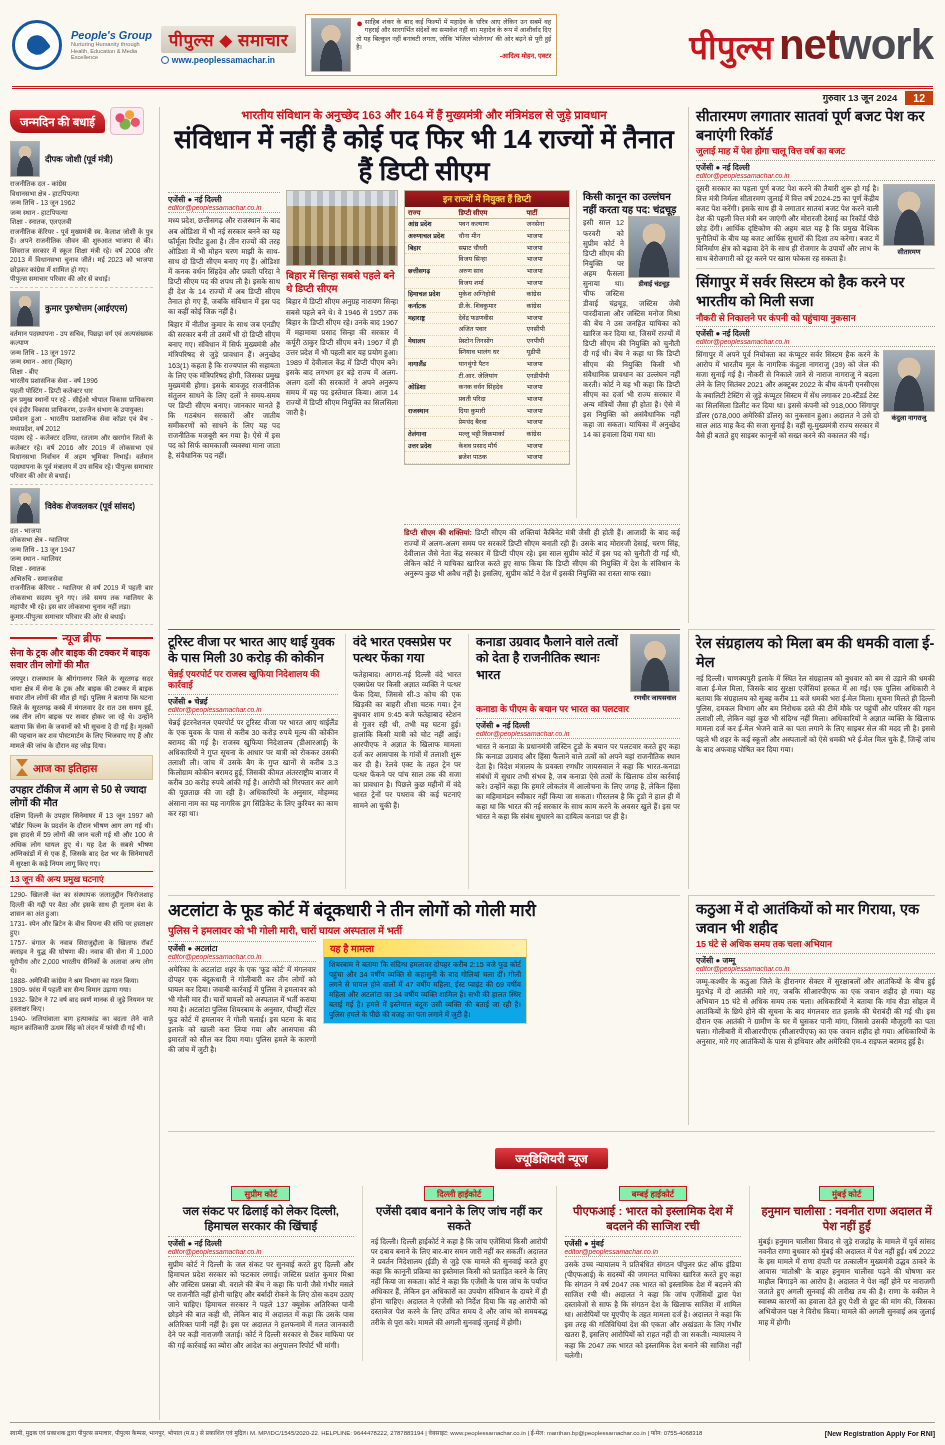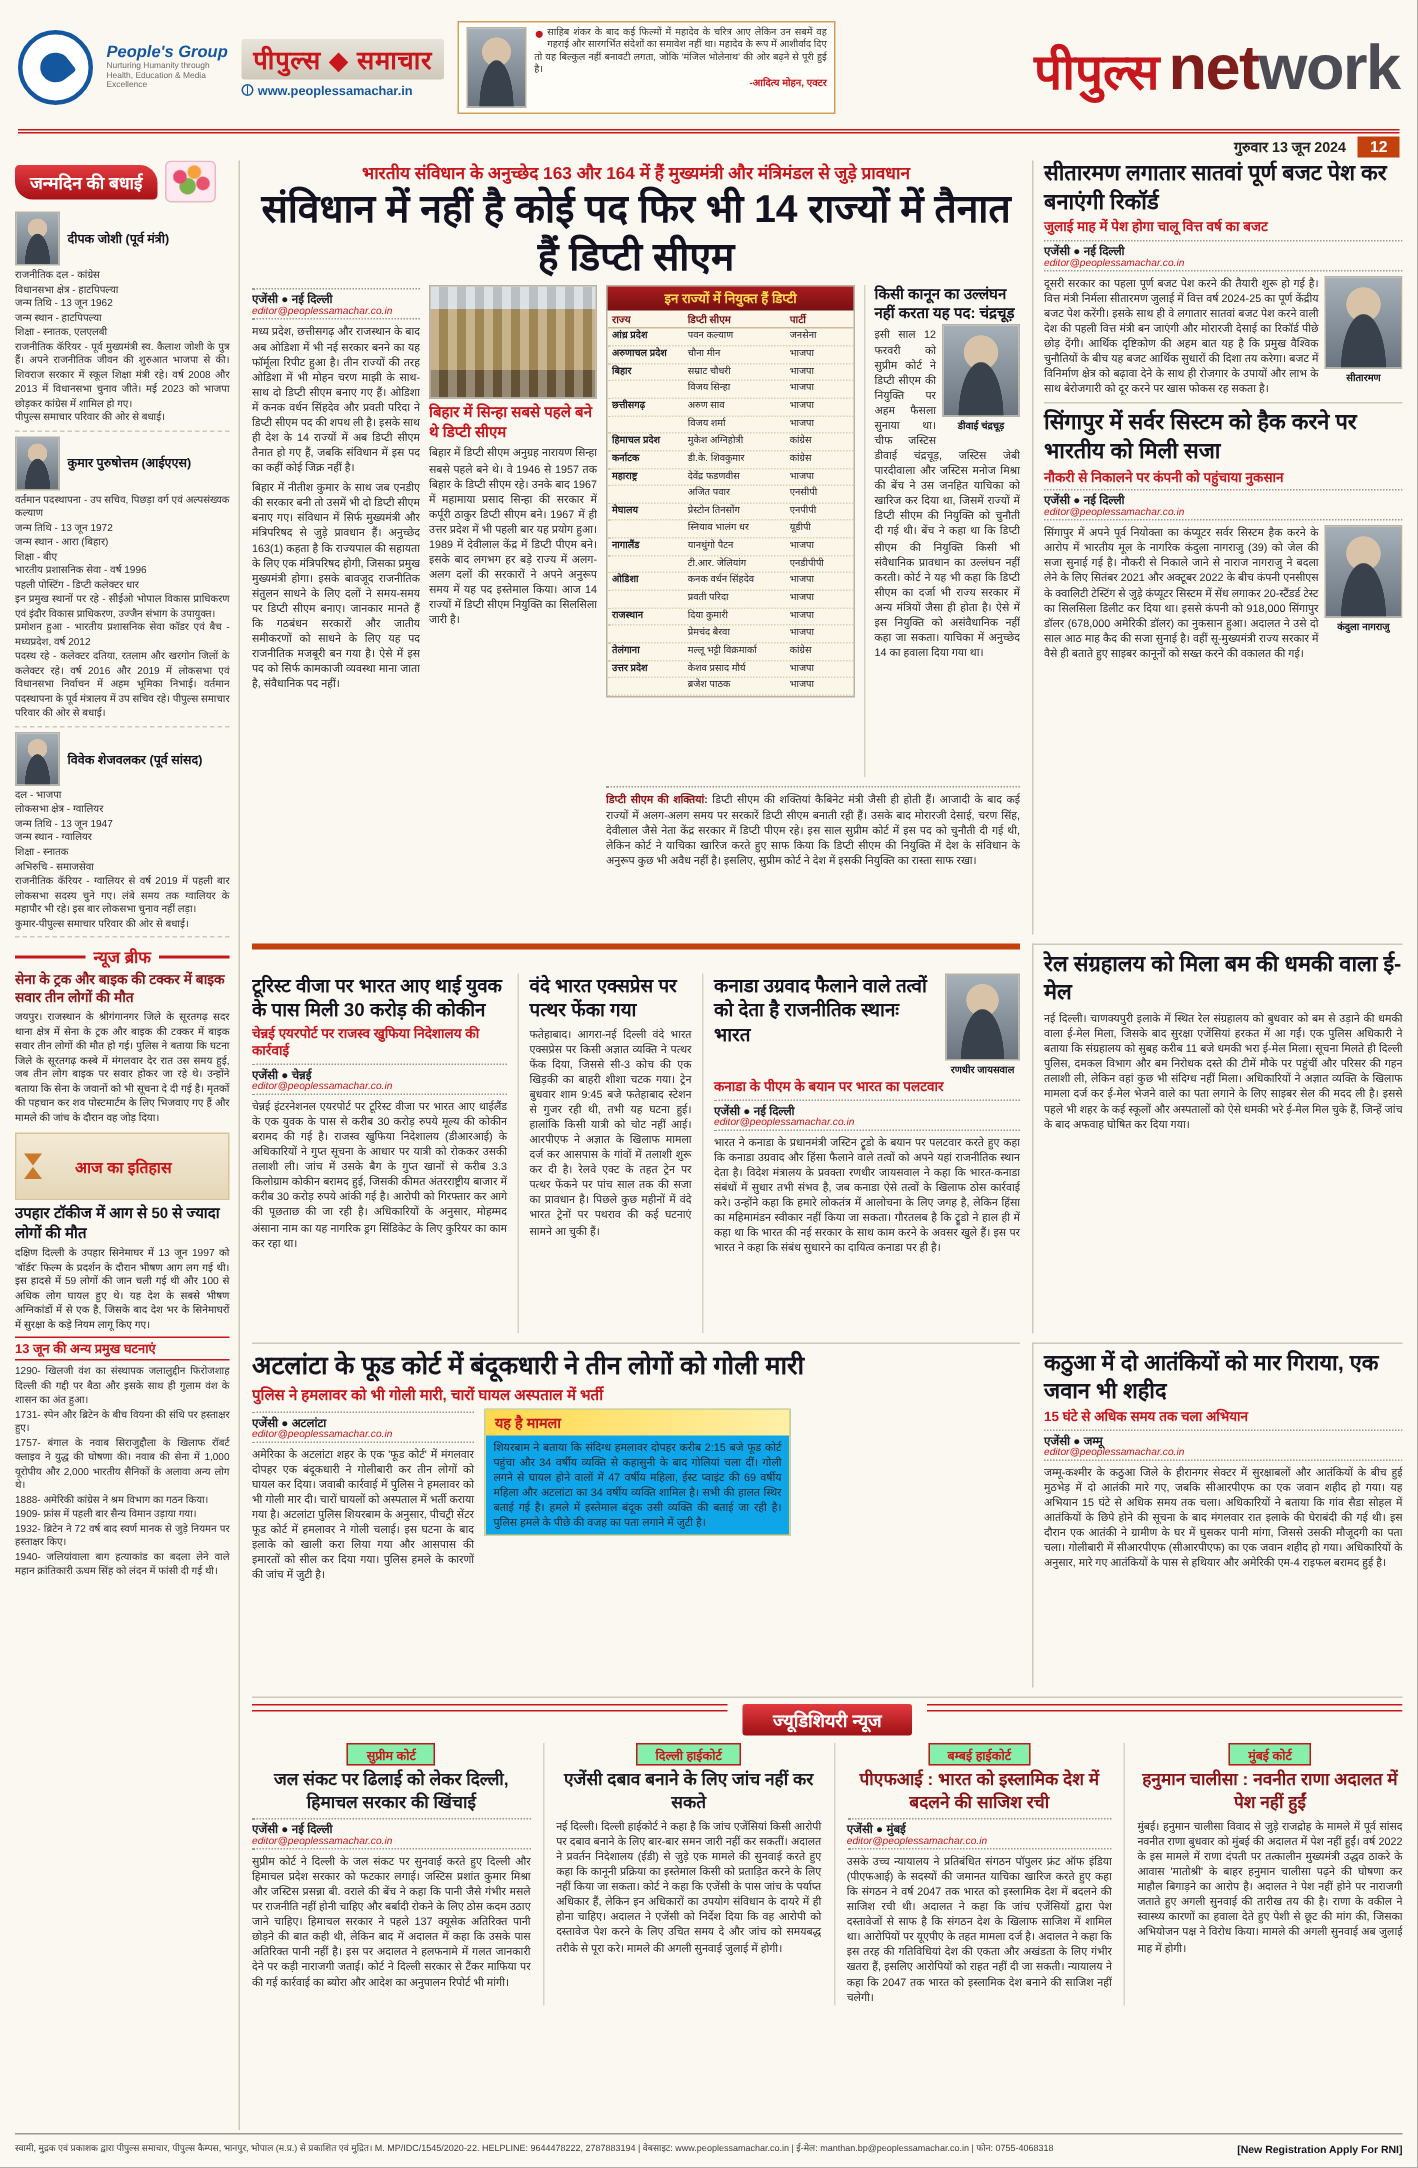--- a/index.html
+++ b/index.html
@@ -33,21 +33,21 @@
   .page-box { background:#c2410c; color:#fff; font-weight:bold; font-size:10.5px; padding:1px 8px; }
 
   
   .body-grid { display:grid; grid-template-columns:150px 512px 1fr;
                grid-template-rows:516px 260px 230px 1fr; gap:6px 8px;
                padding:3px 10px 0; height:1316px;
                grid-template-areas:"side lead rt" "side band rm" "side atl kt" "side jud jud"; }
   .side { grid-area:side; border-right:1px solid #cdc8b8; padding-right:6px; overflow:hidden; }
   .lead { grid-area:lead; overflow:hidden; }
   .rt   { grid-area:rt; border-left:1px solid #cdc8b8; padding-left:7px; overflow:hidden; }
-  .band { grid-area:band; border-top:4px solid #c2410c; padding-top:16px; display:grid; grid-template-columns:170px 116px 1fr; gap:7px; overflow:hidden; }
+  .band { grid-area:band; border-top:1px solid #c2410c; padding-top:4px; display:grid; grid-template-columns:170px 116px 1fr; gap:7px; overflow:hidden; }
   .rm   { grid-area:rm; border-left:1px solid #cdc8b8; border-top:1px solid #cdc8b8; padding:4px 0 0 7px; overflow:hidden; }
   .atl  { grid-area:atl; border-top:1px solid #cdc8b8; padding-top:4px; overflow:hidden; }
   .kt   { grid-area:kt; border-left:1px solid #cdc8b8; border-top:1px solid #cdc8b8; padding:4px 0 0 7px; overflow:hidden; }
   .jud  { grid-area:jud; border-top:1px solid #cdc8b8; padding-top:2px; overflow:hidden; }
 
   
   .kicker { color:#c8161d; font-weight:bold; font-size:11.5px; text-align:center; margin-bottom:2px; }
   .hl-xl { font-size:26px; font-weight:bold; line-height:1.22; text-align:center; color:#121220; }
   .hl-lg { font-size:14.5px; font-weight:bold; line-height:1.28; color:#15151f; }
   .hl-md { font-size:12.5px; font-weight:bold; line-height:1.3; color:#15151f; }
@@ -86,21 +86,21 @@
   .ribbon { display:flex; align-items:center; gap:5px; margin-bottom:3px; }
   .ribbon-text { background:linear-gradient(#e23a3f,#a81216); color:#fff; font-weight:bold; font-size:11.5px; padding:4px 10px; border-radius:3px 12px 3px 12px; }
   .bday-entry { border-bottom:1px dashed #cdc8b8; padding:3px 0; }
   .bday-head { display:flex; align-items:center; gap:5px; margin-bottom:2px; }
   .bday-photo { width:30px; height:36px; flex:0 0 auto; }
   .bday-name { font-size:8.4px; font-weight:bold; color:#15151f; line-height:1.25; }
   .bday-details { font-size:6.7px; line-height:1.42; text-align:justify; color:#2c2c32; }
   .side-hdr { display:flex; align-items:center; gap:5px; color:#c8161d; font-weight:bold; font-size:11px; margin:5px 0 3px; }
   .sh-line { flex:1; border-top:2px solid #c8161d; }
   .brief-hl { font-size:9.2px; font-weight:bold; color:#8a1518; line-height:1.3; margin-bottom:2px; }
-  .hist-hdr { display:flex; align-items:center; gap:22px; margin:5px 0 3px; background:linear-gradient(#f3ead7,#e4d6b6); border:1px solid #d6c398; padding:13px 5px; }
+  .hist-hdr { display:flex; align-items:center; gap:5px; margin:5px 0 3px; background:linear-gradient(#f3ead7,#e4d6b6); border:1px solid #d6c398; padding:3px 5px; }
   .hist-title { color:#c8161d; font-weight:bold; font-size:10.5px; }
   .hour { width:12px; height:17px; position:relative; flex:0 0 auto; }
   .hour .t { position:absolute; top:0; left:0; border-left:6px solid transparent; border-right:6px solid transparent; border-top:8px solid #c8792a; }
   .hour .b { position:absolute; bottom:0; left:0; border-left:6px solid transparent; border-right:6px solid transparent; border-bottom:8px solid #c8792a; }
   .hist-hl { font-size:10px; font-weight:bold; color:#15151f; line-height:1.3; margin-bottom:2px; }
   .hist-sub { color:#c8161d; font-weight:bold; font-size:8.6px; border-top:1px solid #c8161d; border-bottom:1px solid #c8161d; padding:1px 0; margin:3px 0; }
   .events { font-size:6.7px; line-height:1.42; text-align:justify; color:#2c2c32; }
 
   
   .lead-body { display:grid; grid-template-columns:112px 112px 166px 1fr; grid-template-rows:1fr 92px; gap:6px;
@@ -125,21 +125,21 @@
   .band > section + section { border-left:1px solid #d8d3c4; padding-left:7px; }
 
   
   .atl-grid { display:grid; grid-template-columns:148px 204px 1fr; gap:7px; height:calc(100% - 48px); overflow:hidden; margin-top:2px; }
   .atl-photo { width:100%; height:126px; margin-bottom:3px; }
   .case { background:#0ea5e9; border:1px solid #e6d27c; }
   .case-title { background:linear-gradient(90deg,#ffd94d,#fff0a8); color:#c8161d; font-weight:bold; font-size:9.6px; padding:2px 6px; }
   .case-body { padding:3px 5px; }
 
   
-  .jud-banner { display:flex; gap:10px; margin:2px 0 5px; }
+  .jud-banner { display:flex; align-items:center; gap:10px; margin:2px 0 5px;flex-direction:column; }
   .jb-line { flex:1; border-top:1px solid #c8161d; border-bottom:1px solid #c8161d; height:5px; }
   .jb-box { background:linear-gradient(#e23a3f,#9e1115); color:#fff; font-weight:bold; font-size:12px; padding:2px 20px; border-radius:2px; }
   .jud-grid { display:grid; grid-template-columns:repeat(4,1fr); gap:8px; }
   .jcol + .jcol { border-left:1px solid #d8d3c4; padding-left:8px; }
   .jlabel { display:block; width:max-content; margin:0 auto 3px; border:1px solid #c8161d; color:#c8161d; font-weight:bold; font-size:8.4px; padding:1px 12px; background:#86efac; }
   .jhl { font-size:11.5px; font-weight:bold; line-height:1.3; text-align:center; margin-bottom:2px; }
 
   
   .ftr { display:flex; align-items:center; gap:10px; border-top:1px solid #9a9a8e; margin:2px 10px 0; padding-top:2px; height:20px; }
   .imprint { flex:1; font-size:6px; color:#3a3a40; line-height:1.2; }

